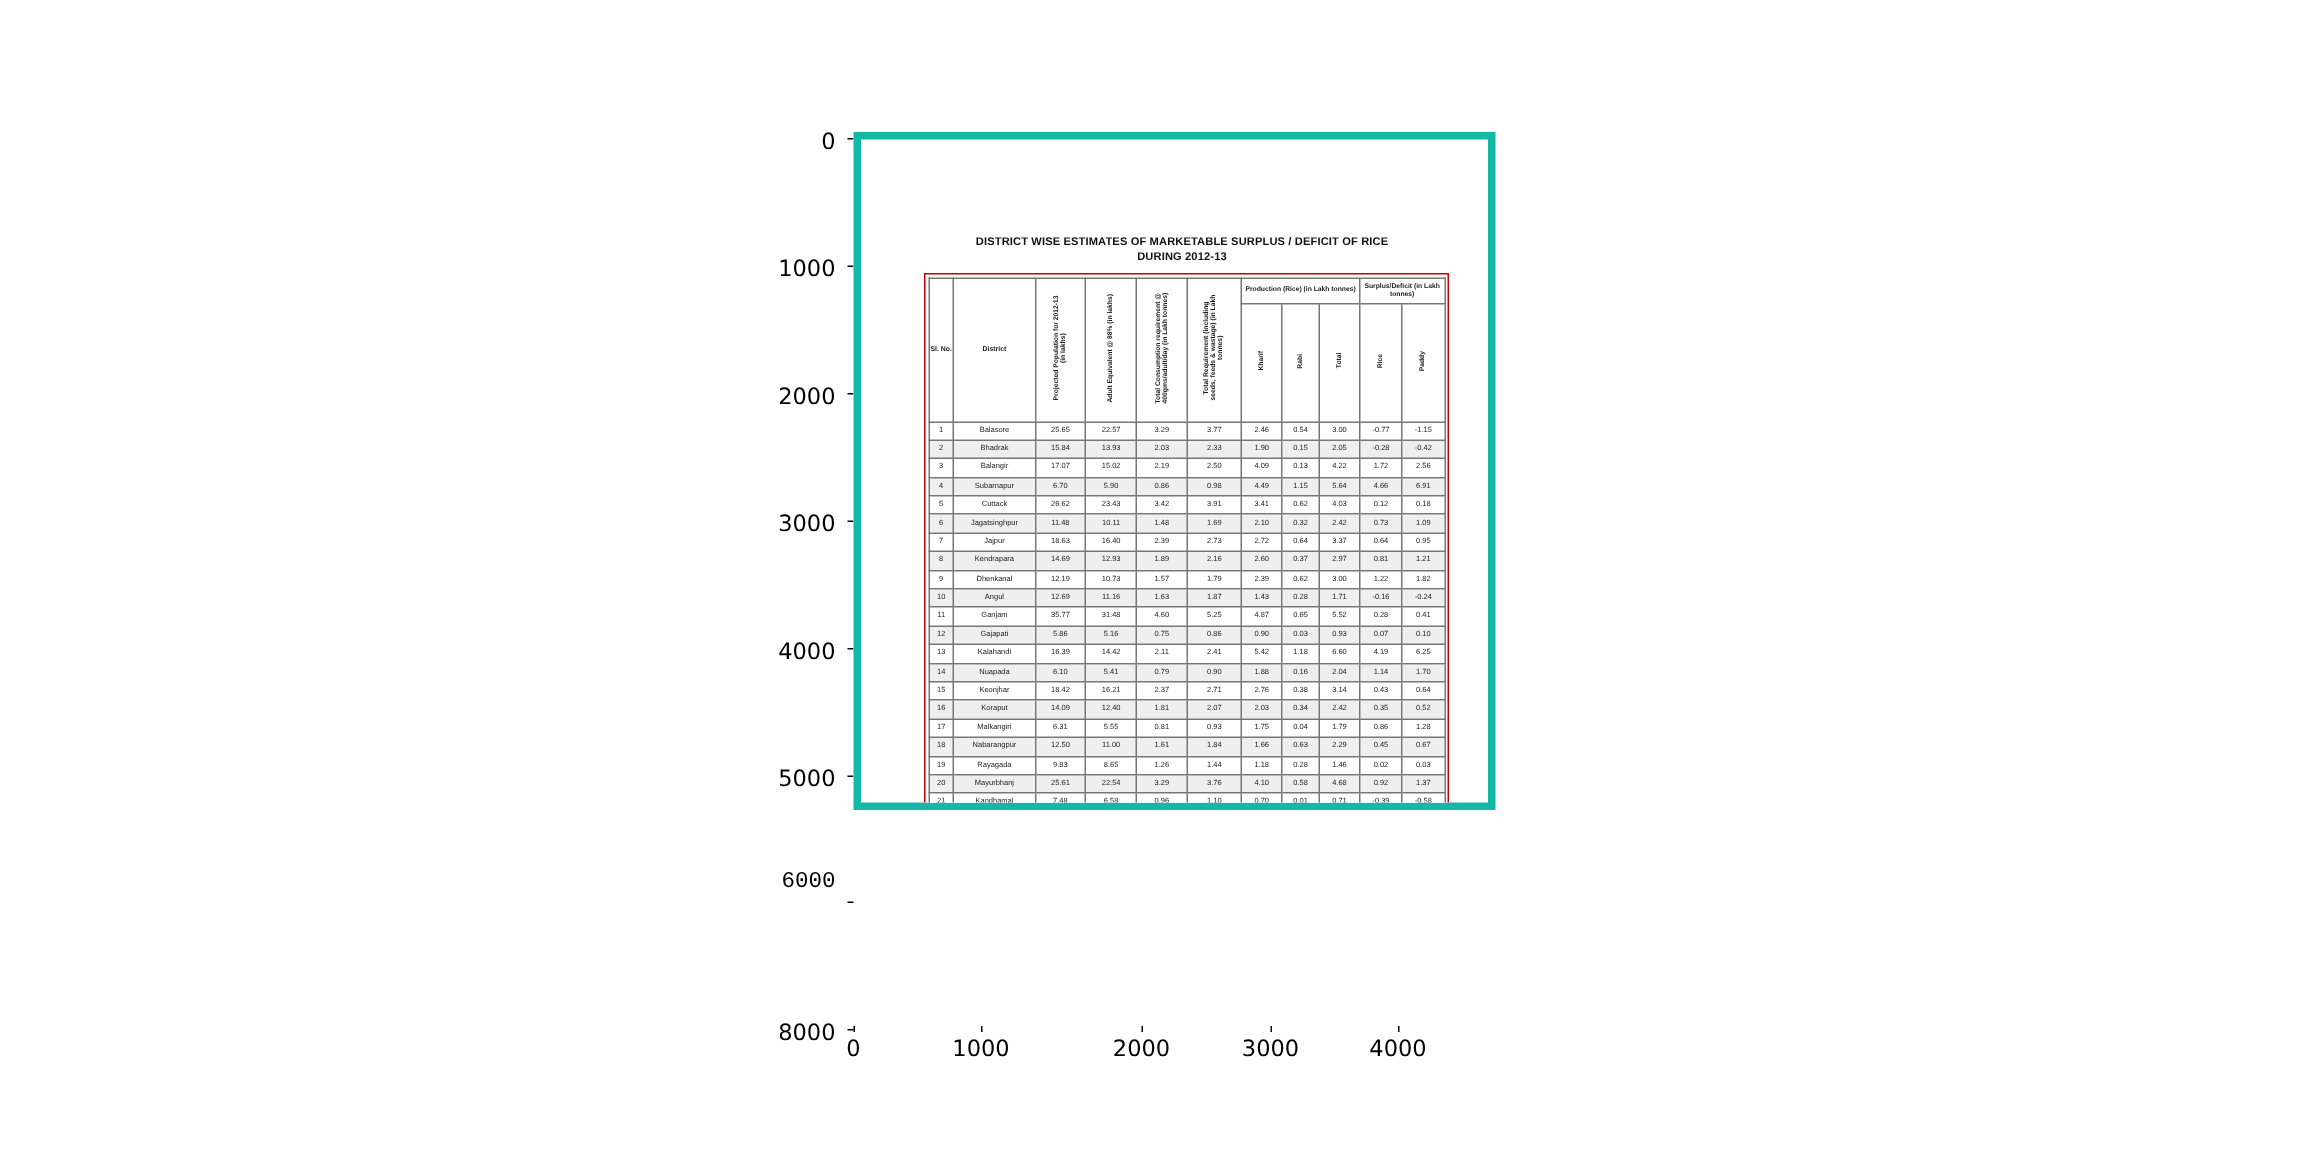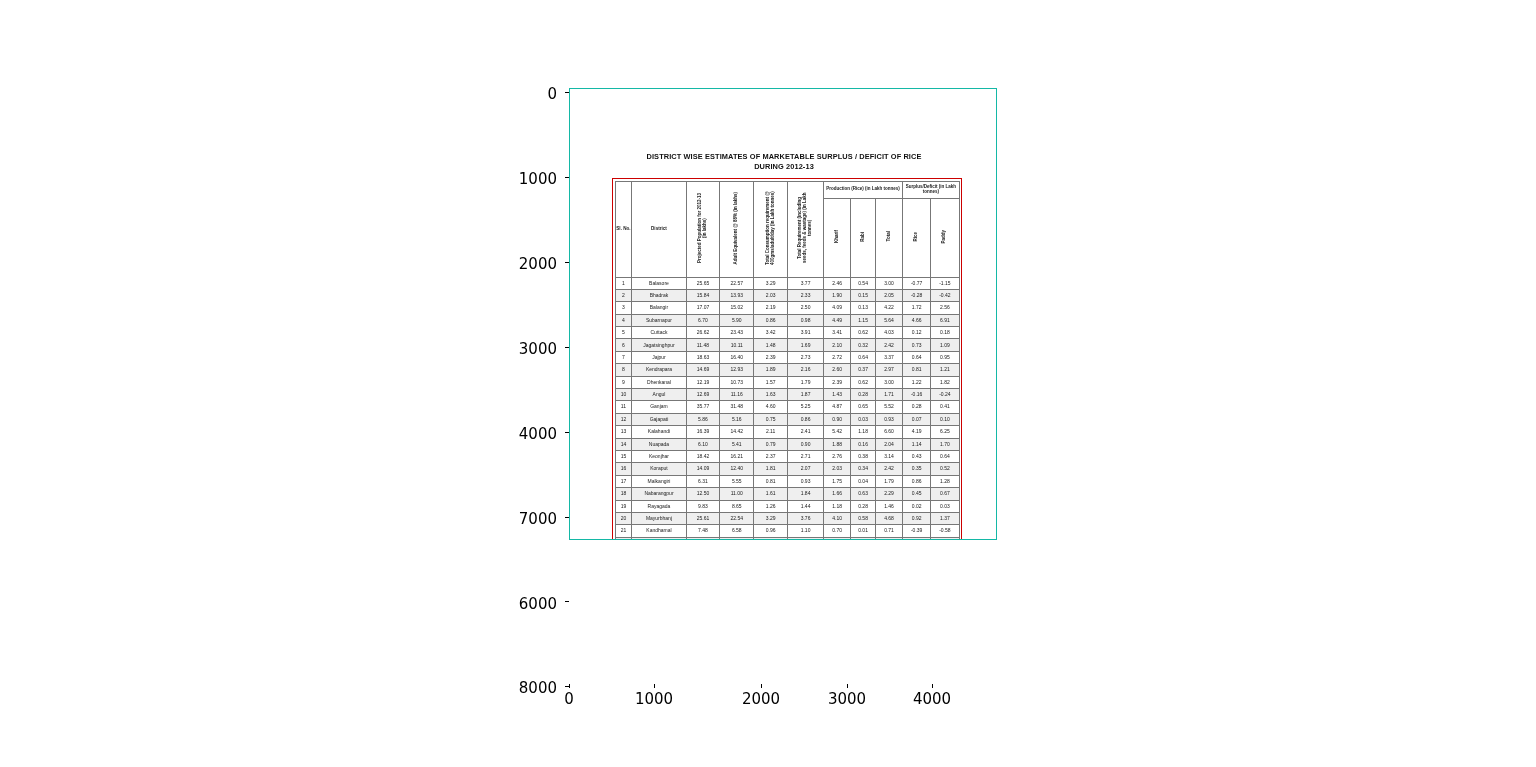--- a/index.html
+++ b/index.html
@@ -40,21 +40,21 @@
   }
 
   
   #page {
     position: absolute;
     left: 569px;
     top: 88px;
     width: 428px;
     height: 452px;
     background: #ffffff;
-    border: 1px solid #14b8a6;
+    border: 5px solid #14b8a6;
     box-sizing: border-box;
     overflow: hidden;
   }
 
   #doc-title {
     position: absolute;
     left: 0;
     top: 63px;
     width: 428px;
     text-align: center;
@@ -173,22 +173,22 @@
 </head>
 <body>
 
 <div id="stage">
 
   <div class="axis-label ytick" style="left:497px; top:85px;">0</div>
   <div class="axis-label ytick" style="left:497px; top:170px;">1000</div>
   <div class="axis-label ytick" style="left:497px; top:255px;">2000</div>
   <div class="axis-label ytick" style="left:497px; top:340px;">3000</div>
   <div class="axis-label ytick" style="left:497px; top:425px;">4000</div>
-  <div class="axis-label ytick" style="left:497px; top:510px;">7000</div>
-  <div class="axis-label ytick" style="left:497px; top:595px;">6000</div>
+  <div class="axis-label ytick" style="left:497px; top:510px;">5000</div>
+  <div class="axis-label ytick" style="left:497px; top:579px;font-family:Liberation Mono, monospace;">6000</div>
   <div class="axis-label ytick" style="left:497px; top:679px;">8000</div>
 
   <div class="tickmark" style="left:565px; top:92px; width:4px; height:1px;"></div>
   <div class="tickmark" style="left:565px; top:177px; width:4px; height:1px;"></div>
   <div class="tickmark" style="left:565px; top:262px; width:4px; height:1px;"></div>
   <div class="tickmark" style="left:565px; top:347px; width:4px; height:1px;"></div>
   <div class="tickmark" style="left:565px; top:432px; width:4px; height:1px;"></div>
   <div class="tickmark" style="left:565px; top:517px; width:4px; height:1px;"></div>
   <div class="tickmark" style="left:565px; top:601px; width:4px; height:1px;"></div>
   <div class="tickmark" style="left:565px; top:686px; width:4px; height:1px;"></div>

